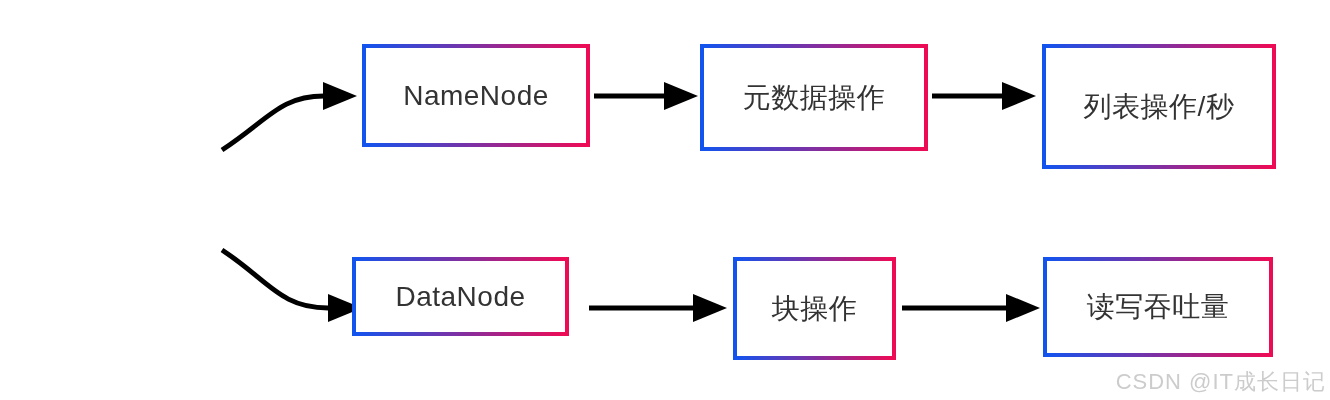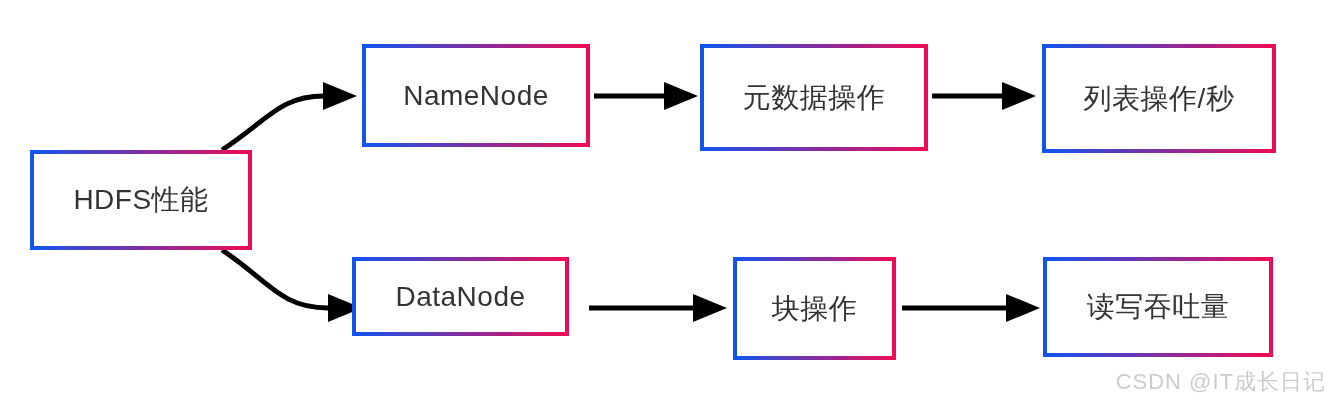--- a/index.html
+++ b/index.html
@@ -49,21 +49,21 @@
     justify-content: center;
     font-size: 28px;
     color: var(--node-text);
     letter-spacing: 0.5px;
     white-space: nowrap;
   }
 
   .node-hdfs       { left: 30px;   top: 150px; width: 222px; height: 100px; }
   .node-namenode   { left: 362px;  top: 44px;  width: 228px; height: 103px; }
   .node-metaops    { left: 700px;  top: 44px;  width: 228px; height: 107px; }
-  .node-listops    { left: 1042px; top: 44px;  width: 234px; height: 109px; }
+  .node-listops    { left: 1042px; top: 44px;  width: 234px; height: 125px; }
   .node-datanode   { left: 352px;  top: 257px; width: 217px; height: 79px; }
   .node-blockops   { left: 733px;  top: 257px; width: 163px; height: 103px; }
   .node-throughput { left: 1043px; top: 257px; width: 230px; height: 100px; justify-content: center; }
 
   .watermark {
     position: absolute;
     right: 4px;
     bottom: 3px;
     font-size: 22px;
     color: var(--watermark);
@@ -102,23 +102,20 @@
       <path class="arrow-line" d="M 589 308 H 693"></path>
       <polygon class="arrow-head" points="727,308 693,294 693,322"></polygon>
     </g>
 
     <g>
       <path class="arrow-line" d="M 902 308 H 1006"></path>
       <polygon class="arrow-head" points="1040,308 1006,294 1006,322"></polygon>
     </g>
   </svg>
 
-  <div class="node node-hdfs">
-    <span>HDFS性能</span>
-  </div>
 
   <div class="node node-namenode">
     <span>NameNode</span>
   </div>
 
   <div class="node node-metaops">
     <span>元数据操作</span>
   </div>
 
   <div class="node node-listops">

